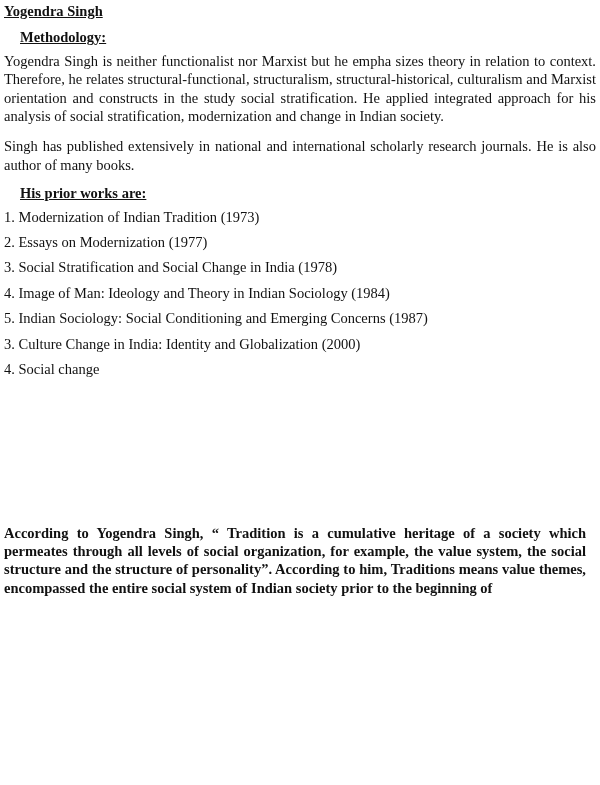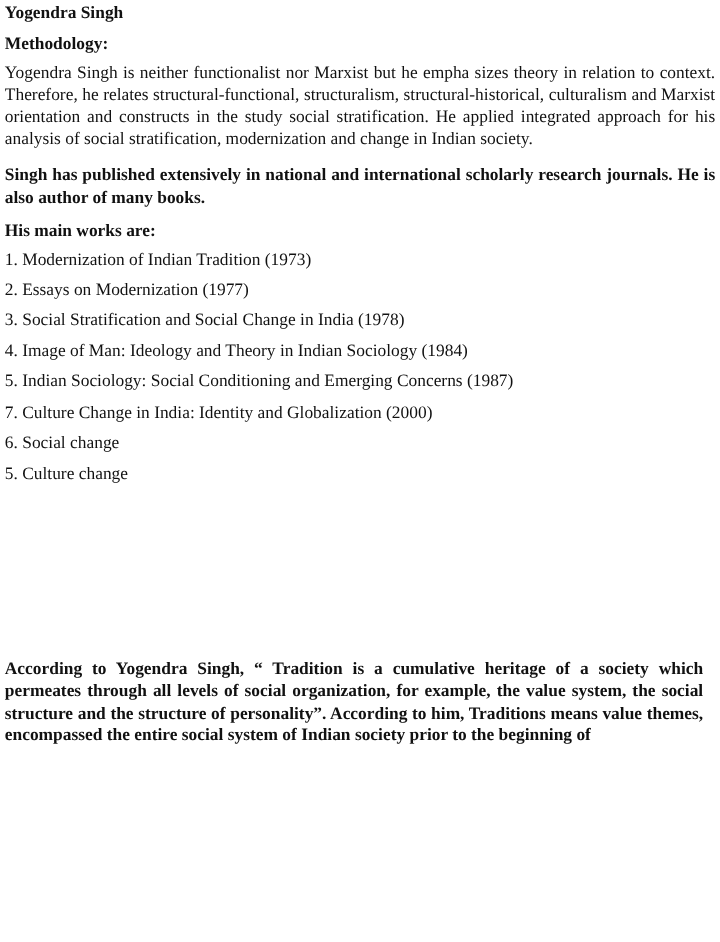--- a/index.html
+++ b/index.html
@@ -14,32 +14,33 @@
     font-family: "Liberation Serif", "DejaVu Serif", serif;
     font-size: 14.5px;
     line-height: 18.4px;
     color: #111111;
     box-sizing: border-box;
     padding: 2px 4px 0 4px;
   }
   .doc-title {
     font-weight: bold;
     margin: 0 0 8px 0;
+    text-decoration: underline;
   }
   .section-heading {
     font-weight: bold;
-    margin: 0 0 5px 0;
+    margin: 0 0 5px 16px;
+    text-decoration: underline;
   }
   .para {
     text-align: justify;
     margin: 0 0 12px 0;
   }
   .para.short {
     margin-bottom: 10px;
-    font-weight: bold;
   }
   .doc-list {
     list-style: none;
     margin: 0 0 0 0;
     padding: 0;
   }
   .doc-list li {
     margin: 0 0 7px 0;
   }
   .doc-list.works {
@@ -61,32 +62,31 @@
 
   <div class="doc-title">Yogendra Singh</div>
 
   <div class="section-heading">Methodology:</div>
 
   <p class="para">Yogendra Singh is neither functionalist nor Marxist but he empha sizes theory in relation to context. Therefore, he relates structural-functional, structuralism, structural-historical, culturalism and Marxist orientation and constructs in the study social stratification. He applied integrated approach for his analysis of social stratification, modernization and change in Indian society.</p>
 
 
   <p class="para short">Singh has published extensively in national and international scholarly research journals. He is also author of many books.</p>
 
-  <div class="section-heading">His main works are:</div>
+  <div class="section-heading">His prior works are:</div>
 
   <ul class="doc-list works">
     <li>1. Modernization of Indian Tradition (1973)</li>
     <li>2. Essays on Modernization (1977)</li>
     <li>3. Social Stratification and Social Change in India (1978)</li>
     <li>4. Image of Man: Ideology and Theory in Indian Sociology (1984)</li>
     <li>5. Indian Sociology: Social Conditioning and Emerging Concerns (1987)</li>
-    <li>7. Culture Change in India: Identity and Globalization (2000)</li>
+    <li>3. Culture Change in India: Identity and Globalization (2000)</li>
   </ul>
 
 
   <ul class="doc-list aspects">
-    <li>6. Social change</li>
-    <li>5. Culture change</li>
+    <li>4. Social change</li>
   </ul>
 
   <p class="bold-para">According to Yogendra Singh, “ Tradition is a cumulative heritage of a society which permeates through all levels of social organization, for example, the value system, the social structure and the structure of personality”. According to him, Traditions means value themes, encompassed the entire social system of Indian society prior to the beginning of</p>
 
 </div>
 
 </body></html>

